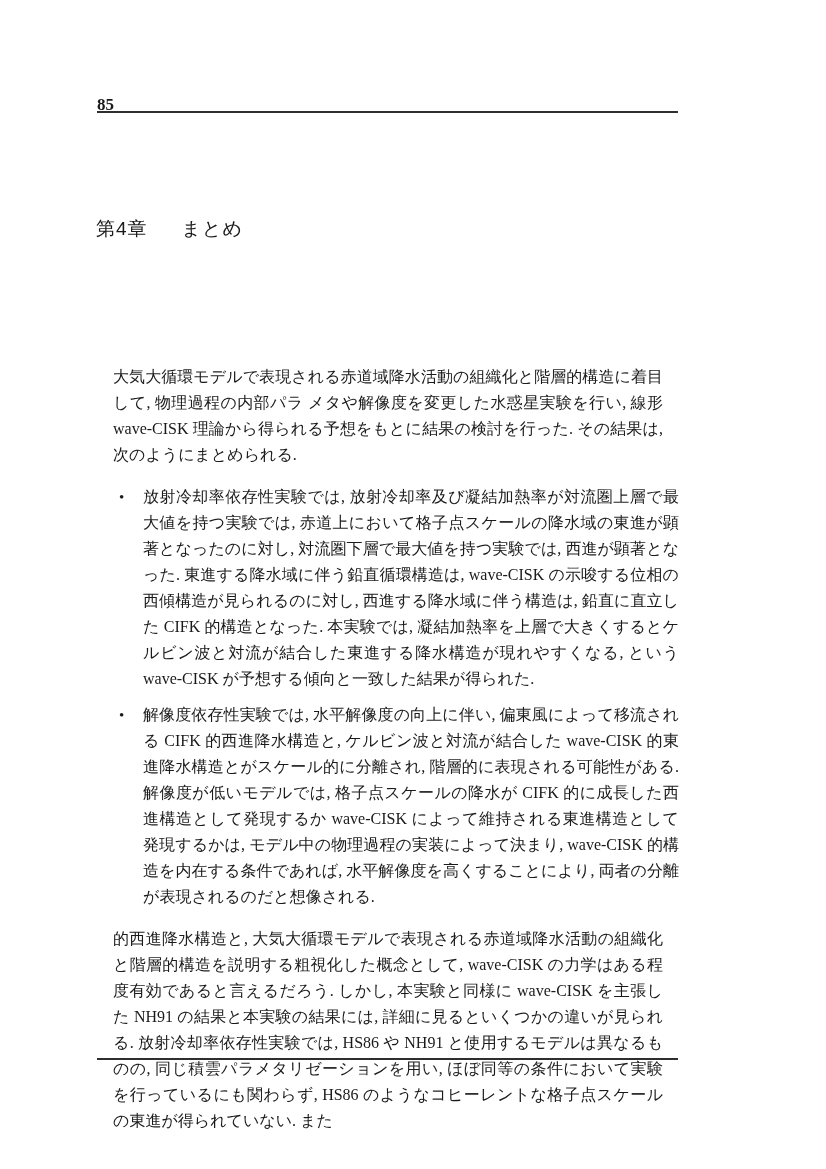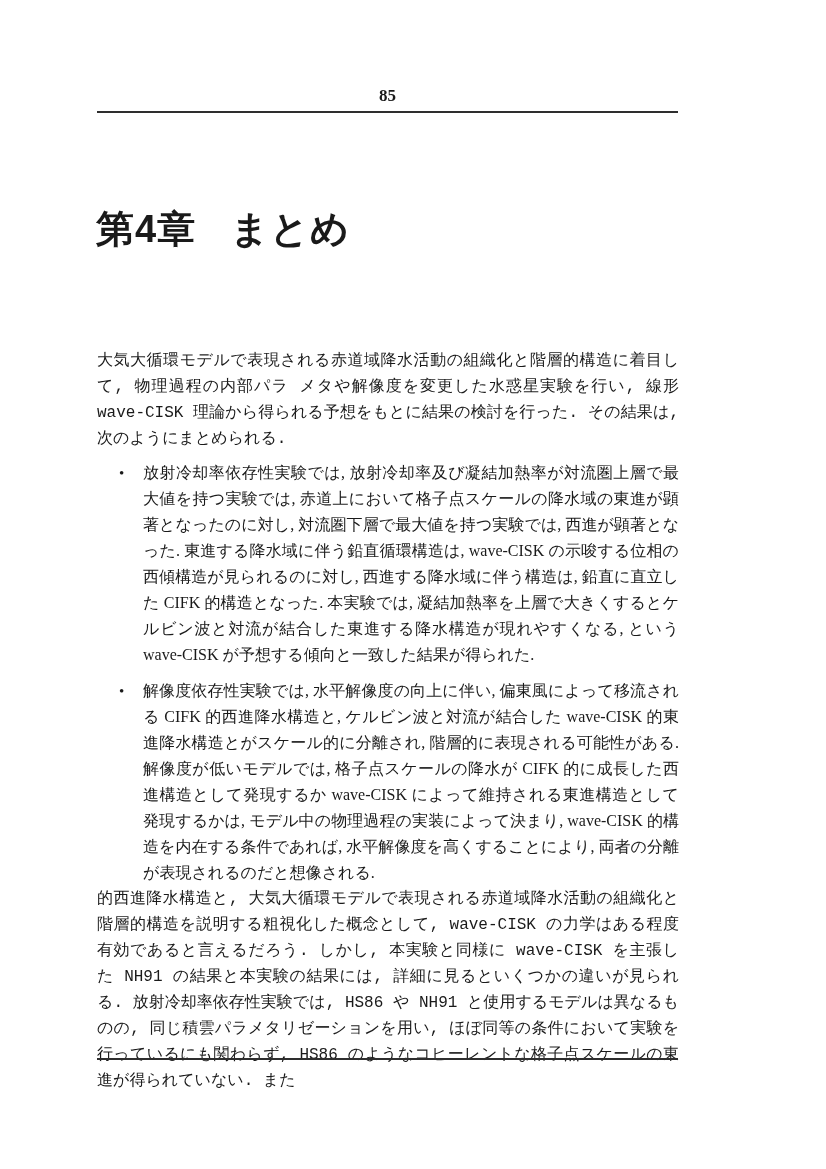--- a/index.html
+++ b/index.html
@@ -7,50 +7,50 @@
   .page {
     position: relative;
     width: 826px; height: 1169px;
     background: #ffffff;
     color: #1a1a1a;
     font-family: "Liberation Serif", "DejaVu Serif", serif;
     overflow: hidden;
   }
   .pagenum {
     position: absolute;
-    top: 86px; left: 97px; width: 581px;
-    text-align: center;
+    top: 95px; left: 97px; width: 581px;
+    text-align: left;
     font-size: 17px;
     font-weight: bold;
   }
   .hrule {
     position: absolute;
     left: 97px; width: 581px; height: 2px;
     background: #2e2e2e;
   }
   #header-rule { top: 111px; }
   #footer-rule { top: 1058px; }
   .chapter {
     position: absolute;
-    left: 96px; top: 204px;
+    left: 96px; top: 216px;
     font-family: "Liberation Sans", "DejaVu Sans", sans-serif;
-    font-weight: bold;
-    font-size: 38px;
+    font-weight: normal;
+    font-size: 19px;
     letter-spacing: 1px;
     white-space: nowrap;
   }
   .chapter .chapter-name { margin-left: 34px; }
   .content {
     position: absolute;
     left: 97px; top: 348px; width: 582px;
     font-size: 16px;
     line-height: 26px;
     text-align: justify;
   }
-  .content p { margin: 0; font-family: Liberation Mono, monospace; }
+  .content p { margin: 16px; }
   ul.bullets {
     list-style: none;
     margin: 8px 0 0 0;
     padding: 0;
   }
   ul.bullets li { position: relative; padding-left: 46px; }
   ul.bullets li + li { margin-top: 10px; }
   .bullet {
     position: absolute;
     left: 22px; top: 0;

